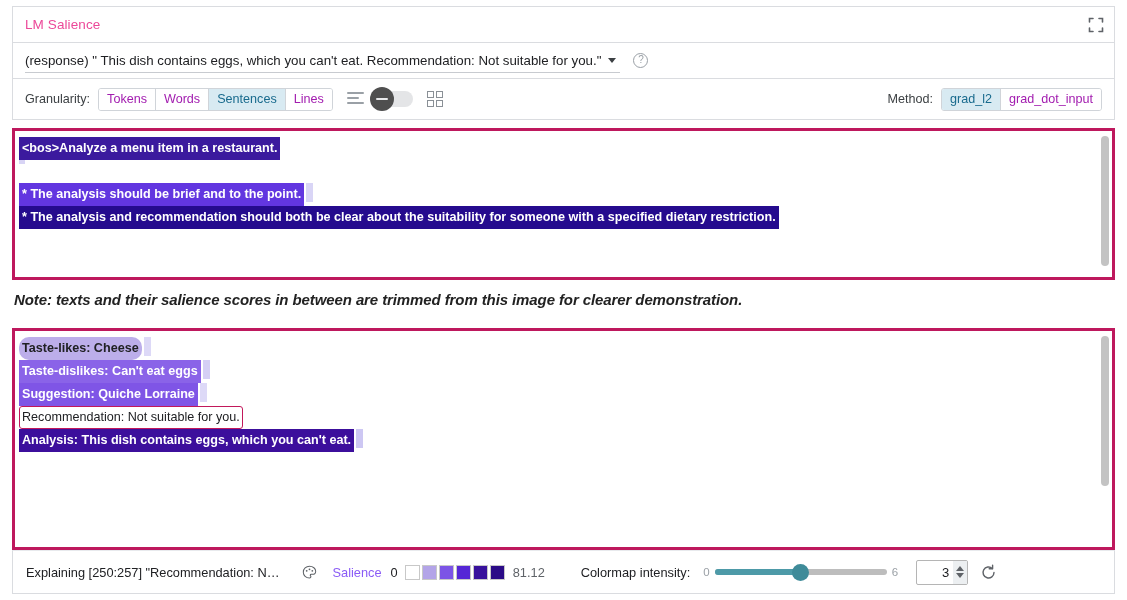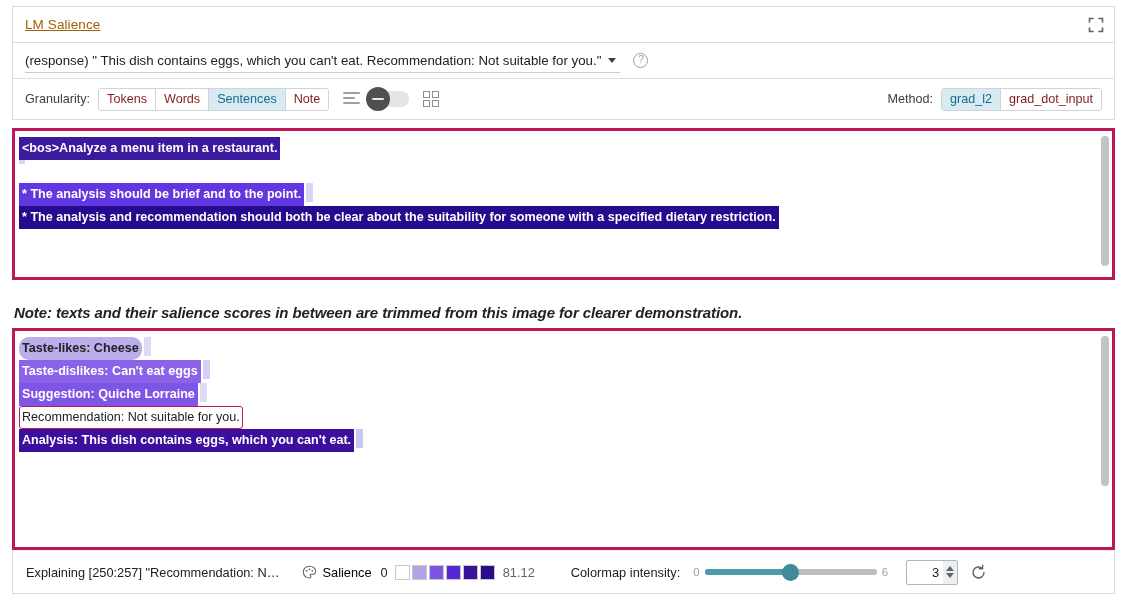--- a/index.html
+++ b/index.html
@@ -20,22 +20,22 @@
   
   .titlebar {
     position: absolute; left: 12px; top: 6px;
     width: 1103px; height: 36px;
     border: 1px solid #dadce0;
     border-bottom: none;
     background: #fff;
     display: flex; align-items: center;
   }
   .title-text {
-    font-size: 13.5px; color: #a16207;
-    padding-left: 12px; letter-spacing: .1px; text-decoration: underline;
+    font-size: 13.5px; color: #ec4899;
+    padding-left: 12px; letter-spacing: .1px;
   }
   .expand-btn {
     position: absolute; right: 8px; top: 8px;
     width: 20px; height: 20px;
     cursor: pointer;
   }
 
   
   .resprow {
     position: absolute; left: 12px; top: 42px;
@@ -79,21 +79,21 @@
   }
   .tb-label {
     font-size: 12.6px; color: #3c4043; margin-left: 12px; margin-right: 8px;
   }
   .seg {
     display: flex; height: 23px;
     border: 1px solid #d0d4d9; border-radius: 3px;
     overflow: hidden;
   }
   .seg div {
-    font-size: 12.6px; color: #7f1d1d;
+    font-size: 12.6px; color: #a21caf;
     padding: 0 8px; display: flex; align-items: center;
     border-right: 1px solid #d0d4d9;
     background: #fff; cursor: pointer; white-space: nowrap;
   }
   .seg div:last-child { border-right: none; }
   .seg div.sel { background: #d8eaf2; color: #186a8d; }
 
   .align-icon { margin-left: 14px; width: 17px; cursor: pointer; }
   .align-icon span {
     display: block; height: 2px; background: #9aa0a6;
@@ -160,42 +160,42 @@
   .vscroll {
     position: absolute; right: 3px; top: 5px; bottom: 5px;
     width: 8px; background: transparent;
   }
   .vscroll i {
     display: block; width: 8px; border-radius: 4px; background: #c3c3c3;
   }
 
   
   .note {
-    position: absolute; left: 14px; top: 304px;
+    position: absolute; left: 14px; top: 291px;
     width: 1100px;
     font-size: 15px; font-weight: bold; font-style: italic;
     color: #222; letter-spacing: -.1px;
   }
 
   
   .statusbar {
     position: absolute; left: 12px; top: 550px;
     width: 1103px; height: 44px;
     border: 1px solid #dadce0; border-top: 1px solid #e8eaed;
     background: #fff;
     display: flex; align-items: center;
   }
   .explain {
     font-size: 12.8px; color: #202124; margin-left: 13px; white-space: nowrap;
   }
   .palette-icon {
     margin-left: 22px; width: 15px; height: 15px;
     color: #5f6368;
   }
-  .sal-label { font-size: 12.8px; color: #000000; margin-left: 6px; }
+  .sal-label { font-size: 12.8px; color: #8b5cf6; margin-left: 16px; }
   .sal-min { font-size: 12.8px; color: #202124; margin-left: 9px; }
   .swatches { display: flex; margin-left: 7px; }
   .swatches i {
     display: block; width: 15px; height: 15px;
     margin-right: 2px; border: 1px solid #c8c8c8;
   }
   .sal-max { font-size: 12.8px; color: #5f6368; margin-left: 6px; }
 
   .cmap-label { font-size: 12.8px; color: #202124; margin-left: 36px; }
   .slider-wrap { display: flex; align-items: center; margin-left: 13px; }
@@ -260,21 +260,21 @@
     </div>
     <div class="help-icon">?</div>
   </div>
 
   <div class="toolbar">
     <span class="tb-label">Granularity:</span>
     <div class="seg">
       <div>Tokens</div>
       <div>Words</div>
       <div class="sel">Sentences</div>
-      <div>Note</div>
+      <div>Lines</div>
     </div>
 
     <div class="align-icon">
       <span></span>
         <span></span>
         <span></span>
     </div>
 
     <div class="toggle">
       <div class="knob"></div>

